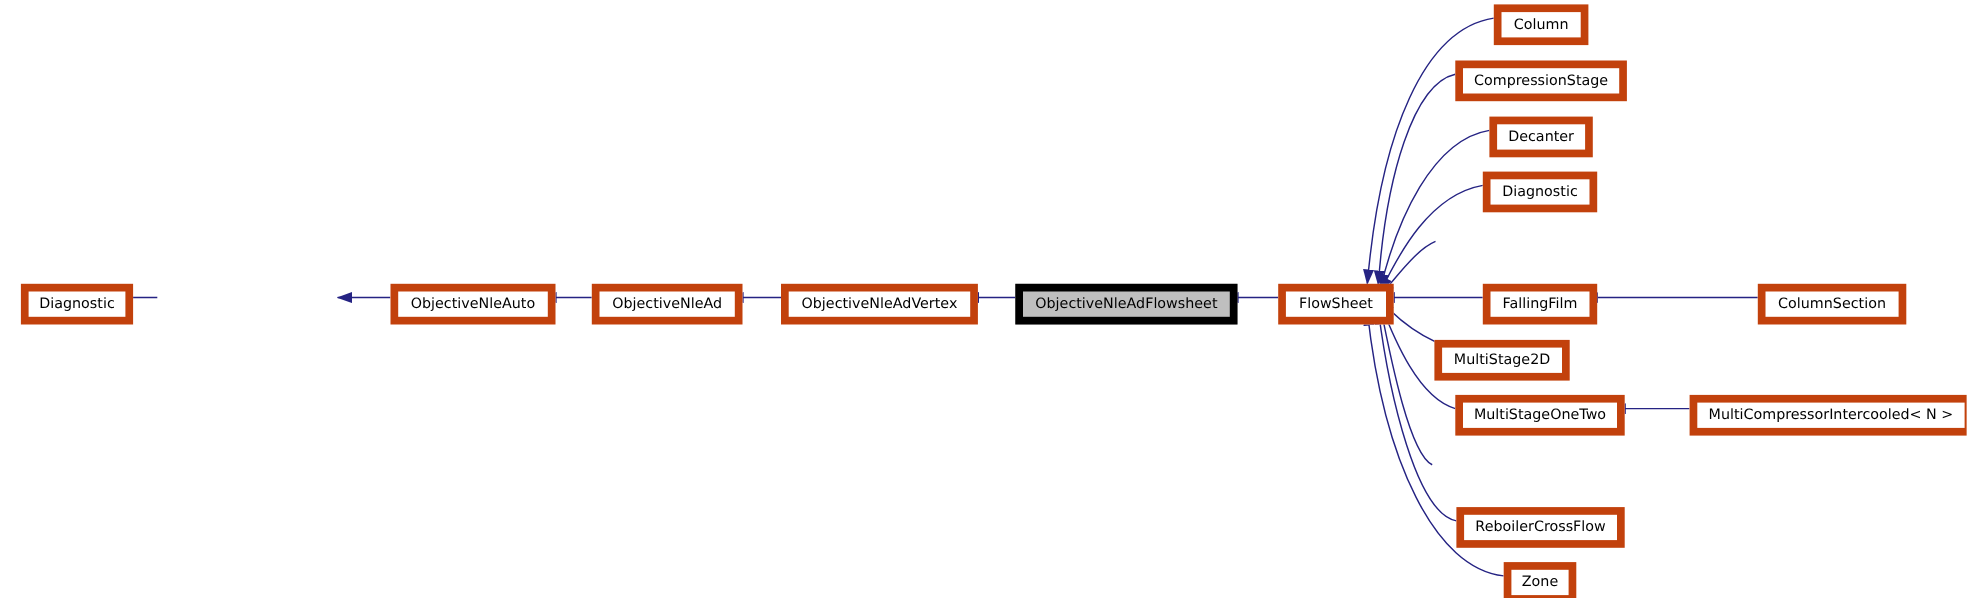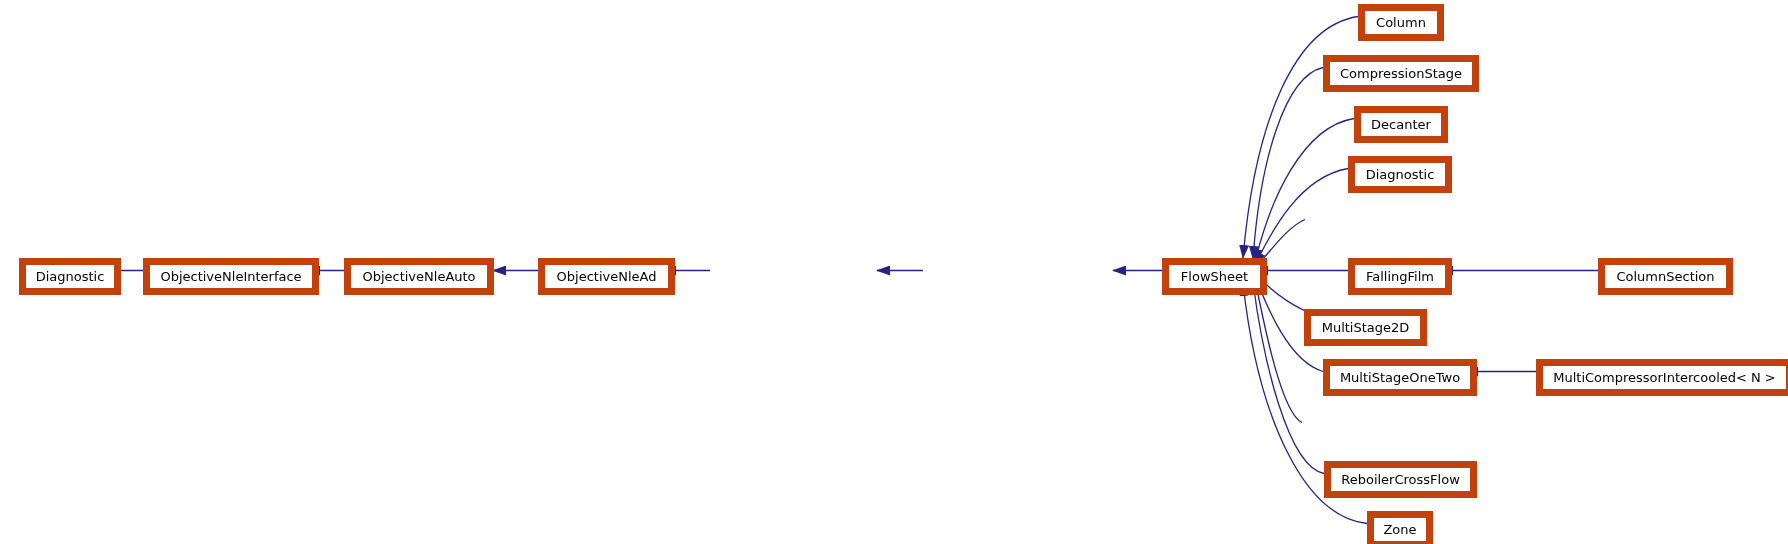--- a/index.html
+++ b/index.html
@@ -76,23 +76,24 @@
     <path class="edge" marker-end="url(#arrow)" d="M1323,371.5 C1290,362 1268,310 1255,276"></path>
     <path class="edge" marker-end="url(#arrow)" d="M1302,422.5 C1282,413 1265,330 1255,279"></path>
     <path class="edge" marker-end="url(#arrow)" d="M1324,473.5 C1288,467 1263,360 1253,282"></path>
     <path class="edge" marker-end="url(#arrow)" d="M1367,523.5 C1305,517 1258,420 1243,283"></path>
 
     <path class="edge" marker-end="url(#arrow)" d="M1598,270.5 L1440,270.5"></path>
     <path class="edge" marker-end="url(#arrow)" d="M1536,371.5 L1465,371.5"></path>
   </svg>
 
   <div class="node" style="left:19px;top:258px;width:88px">Diagnostic</div>
-  <div class="node" style="left:143px;top:258px;width:162px">ObjectiveNleInterface</div>
-  <div class="node" style="left:344px;top:258px;width:136px">ObjectiveNleAuto</div>
+  <div class="node" style="left:355px;top:258px;width:136px">ObjectiveNleAuto</div>
   <div class="node" style="left:538px;top:258px;width:123px">ObjectiveNleAd</div>
+  <div class="node" style="left:710px;top:258px;width:165px">ObjectiveNleAdVertex</div>
+  <div class="node highlight" style="left:923px;top:258px;width:188px">ObjectiveNleAdFlowsheet</div>
   <div class="node" style="left:1162px;top:258px;width:91px">FlowSheet</div>
 
   <div class="node" style="left:1358px;top:4px;width:72px">Column</div>
   <div class="node" style="left:1323px;top:55px;width:142px">CompressionStage</div>
   <div class="node" style="left:1354px;top:106px;width:80px">Decanter</div>
   <div class="node" style="left:1348px;top:156px;width:90px">Diagnostic</div>
   <div class="node" style="left:1348px;top:258px;width:90px">FallingFilm</div>
   <div class="node" style="left:1304px;top:309px;width:109px">MultiStage2D</div>
   <div class="node" style="left:1323px;top:359px;width:140px">MultiStageOneTwo</div>
   <div class="node" style="left:1324px;top:461px;width:139px">ReboilerCrossFlow</div>

